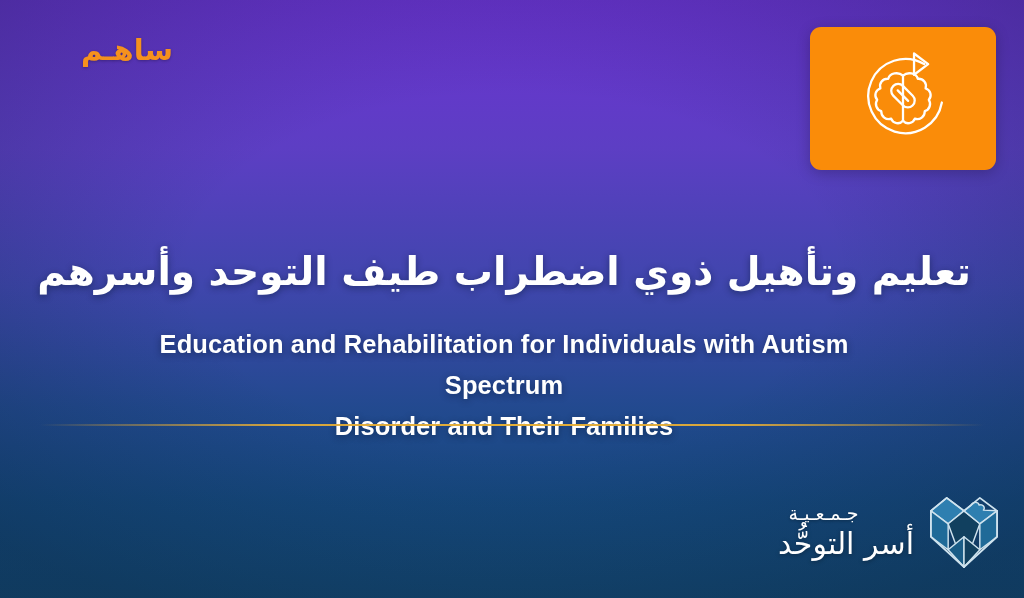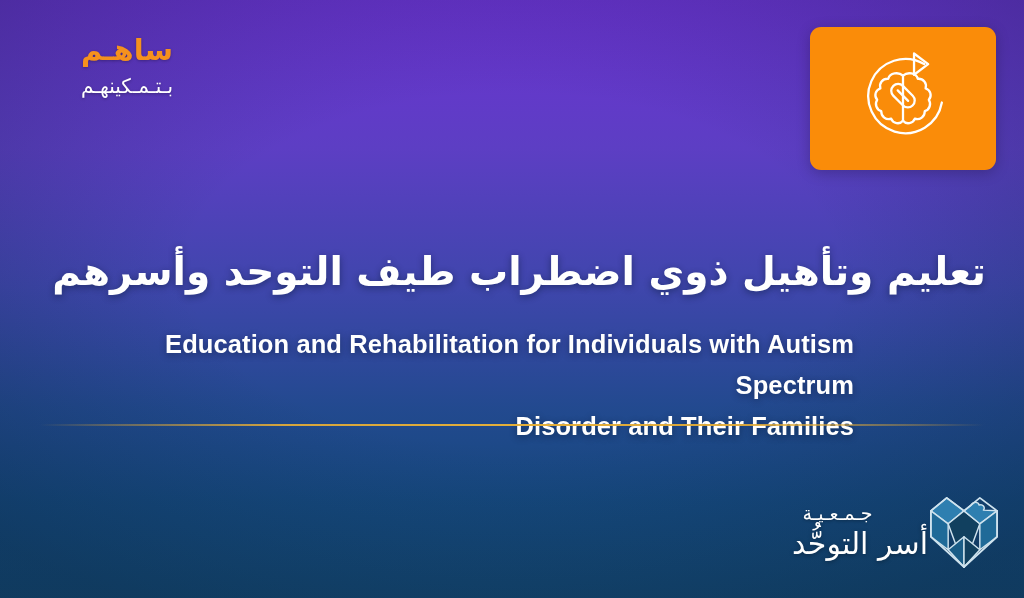--- a/index.html
+++ b/index.html
@@ -123,21 +123,21 @@
     justify-content: center;
   }
   .icon-card svg { display: block; }
 
   
   .headline {
     position: absolute;
     left: 0;
     right: 16px;
     top: 248px;
-    text-align: right;
+    text-align: center;
     padding: 0 22px;
   }
   .title-ar {
     direction: rtl;
     font-size: 39px;
     font-weight: 700;
     color: #ffffff;
     line-height: 1.25;
     letter-spacing: 0px;
     text-shadow: 0 2px 7px rgba(0,20,40,.45);
@@ -174,20 +174,21 @@
       rgba(214,160,52,0) 100%);
   }
 
   
   .org-logo {
     position: absolute;
     right: 24px;
     bottom: 28px;
     display: flex;
     align-items: center;
+    gap: 14px;
   }
   .org-text {
     direction: rtl;
     text-align: center;
     line-height: 1;
     color: #ffffff;
   }
   .org-line1 {
     font-size: 19px;
     font-weight: 500;
@@ -208,21 +209,20 @@
 <body>
 
 <div class="banner">
 
   <div class="bg-photo"></div>
   <div class="bg-tint"></div>
   <div class="bg-vignette"></div>
 
   <div class="campaign">
     <div class="campaign-top">ساهـم</div>
-    <div class="campaign-bottom">بـتـمـكينهـم</div>
   </div>
 
   <div class="icon-card">
     <span>
       <svg width="106" height="106" viewBox="0 0 120 120" fill="none" stroke="#ffffff" stroke-width="2.6" stroke-linecap="round" stroke-linejoin="round">
 
         <path d="M84 20.5 A42 42 0 1 0 104 64"></path>
 
         <path d="M72.5 8.5 L88.5 20.5 L72.5 32.5 L72.5 24.5 L72.5 16.5 Z"></path>
 

